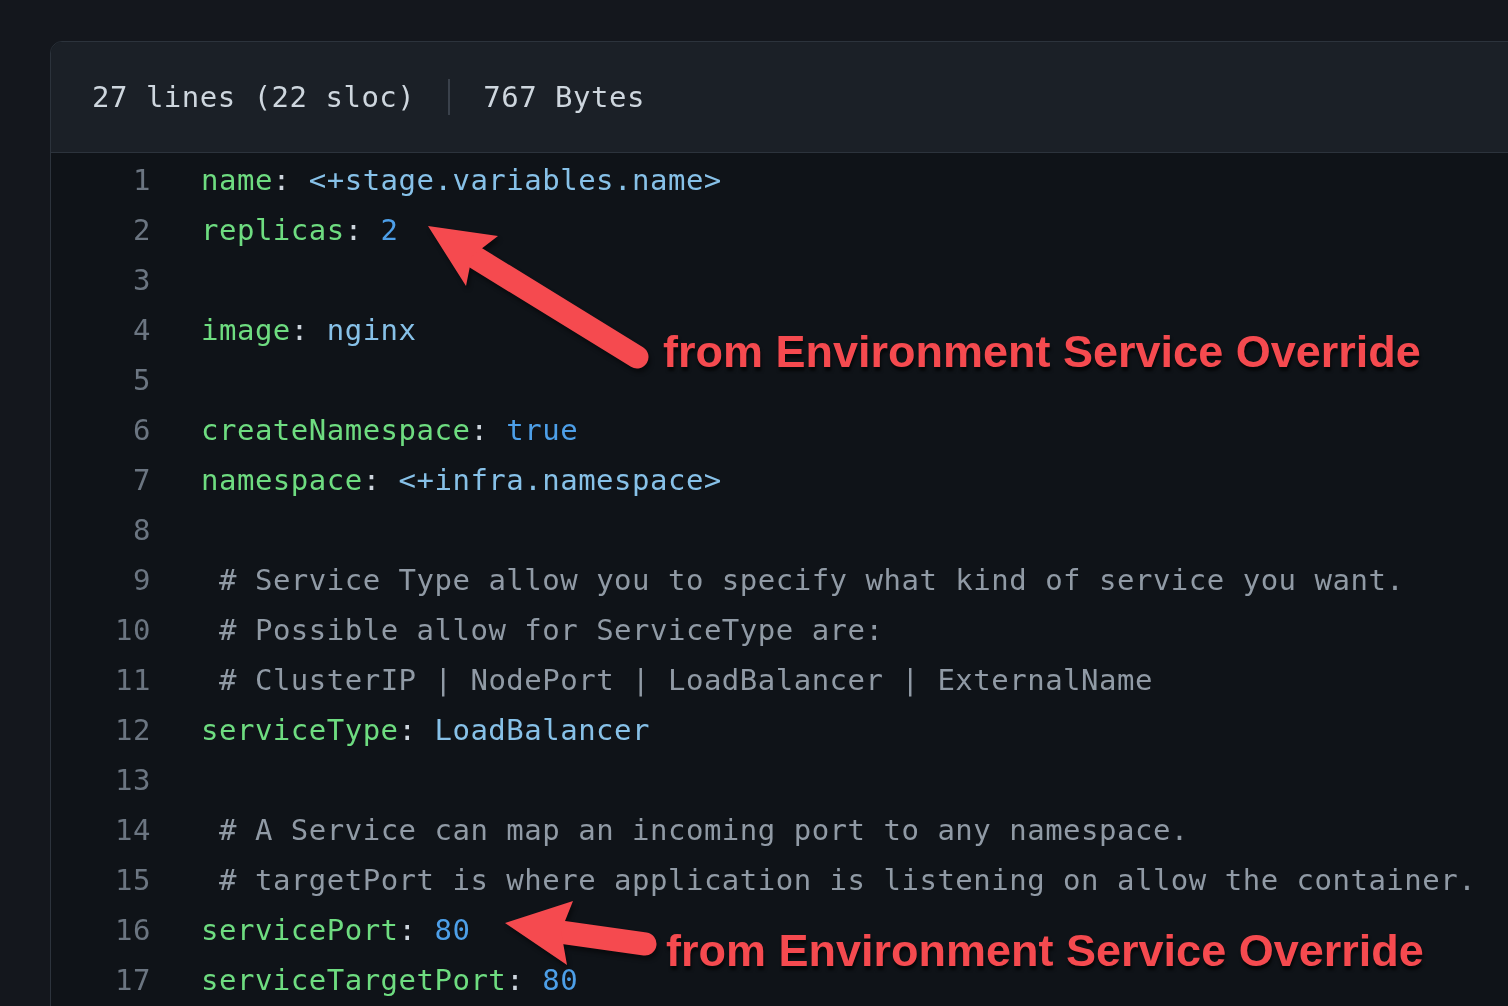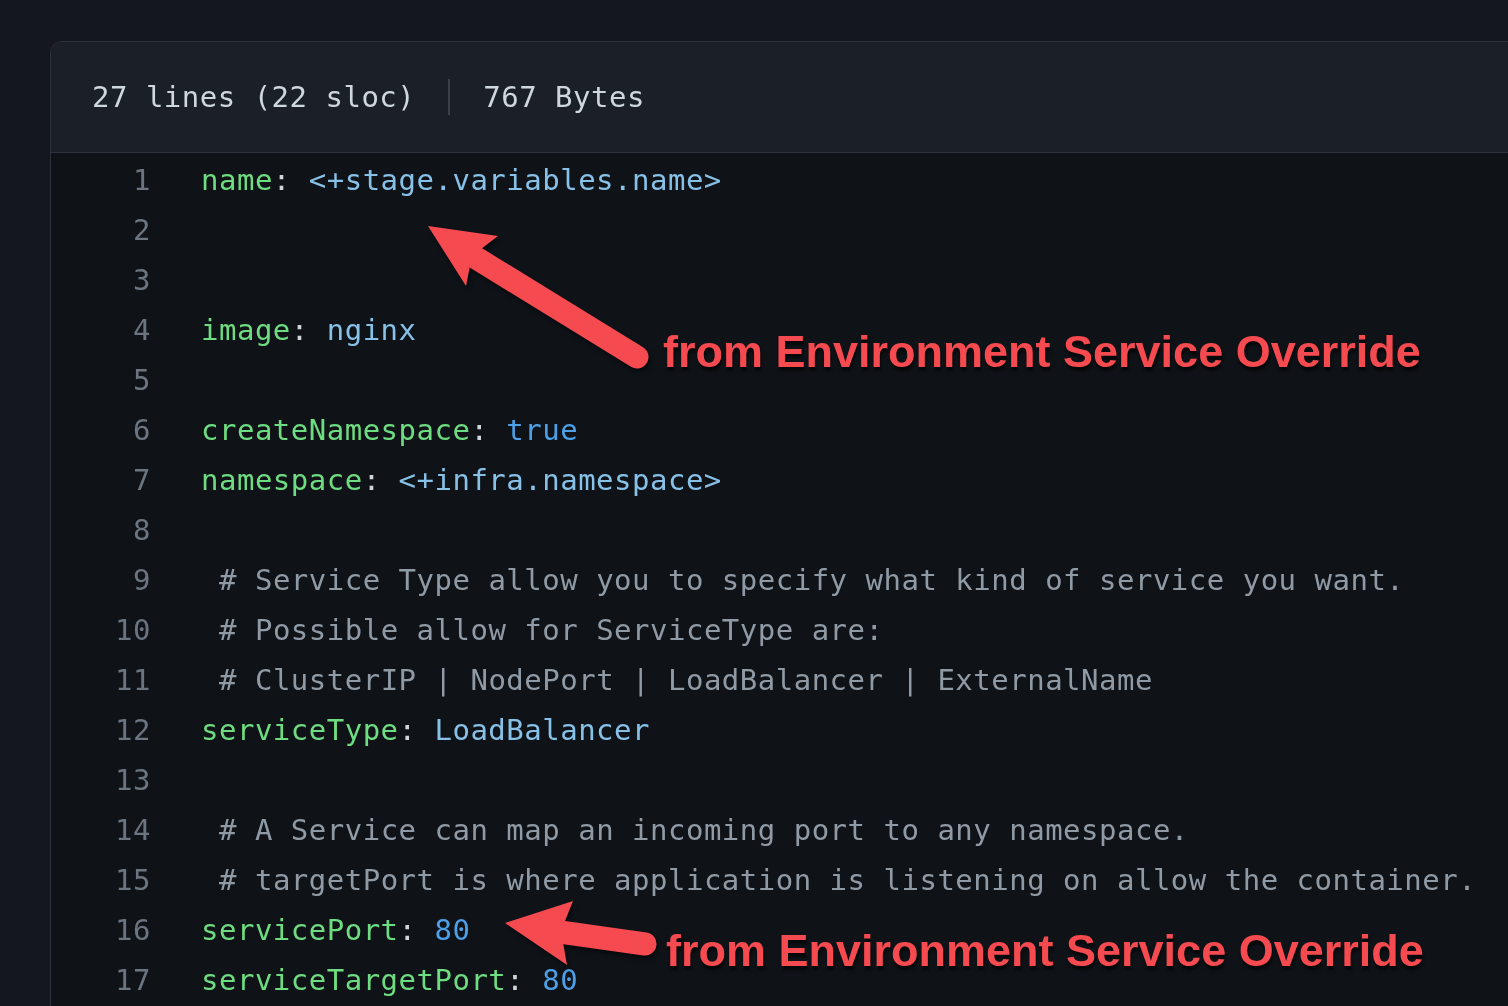--- a/index.html
+++ b/index.html
@@ -80,21 +80,21 @@
 <body>
 
 <div class="card">
   <div class="file-header">
     <span>27 lines (22 sloc)</span>
     <span class="header-divider"></span>
     <span>767 Bytes</span>
   </div>
   <div class="code-blob">
       <div class="line"><span class="ln">1</span><span class="code"><span class="tok-key">name</span><span class="tok-punct">: </span><span class="tok-string">&lt;+stage.variables.name&gt;</span></span></div>
-      <div class="line"><span class="ln">2</span></div>
+      <div class="line"><span class="ln">2</span><span class="code"><span class="tok-key">replicas</span><span class="tok-punct">: </span><span class="tok-literal">2</span></span></div>
       <div class="line"><span class="ln">3</span><span class="code"></span></div>
       <div class="line"><span class="ln">4</span><span class="code"><span class="tok-key">image</span><span class="tok-punct">: </span><span class="tok-string">nginx</span></span></div>
       <div class="line"><span class="ln">5</span><span class="code"></span></div>
       <div class="line"><span class="ln">6</span><span class="code"><span class="tok-key">createNamespace</span><span class="tok-punct">: </span><span class="tok-literal">true</span></span></div>
       <div class="line"><span class="ln">7</span><span class="code"><span class="tok-key">namespace</span><span class="tok-punct">: </span><span class="tok-string">&lt;+infra.namespace&gt;</span></span></div>
       <div class="line"><span class="ln">8</span><span class="code"></span></div>
       <div class="line"><span class="ln">9</span><span class="code"><span class="tok-comment"># Service Type allow you to specify what kind of service you want.</span></span></div>
       <div class="line"><span class="ln">10</span><span class="code"><span class="tok-comment"># Possible allow for ServiceType are:</span></span></div>
       <div class="line"><span class="ln">11</span><span class="code"><span class="tok-comment"># ClusterIP | NodePort | LoadBalancer | ExternalName</span></span></div>
       <div class="line"><span class="ln">12</span><span class="code"><span class="tok-key">serviceType</span><span class="tok-punct">: </span><span class="tok-string">LoadBalancer</span></span></div>

